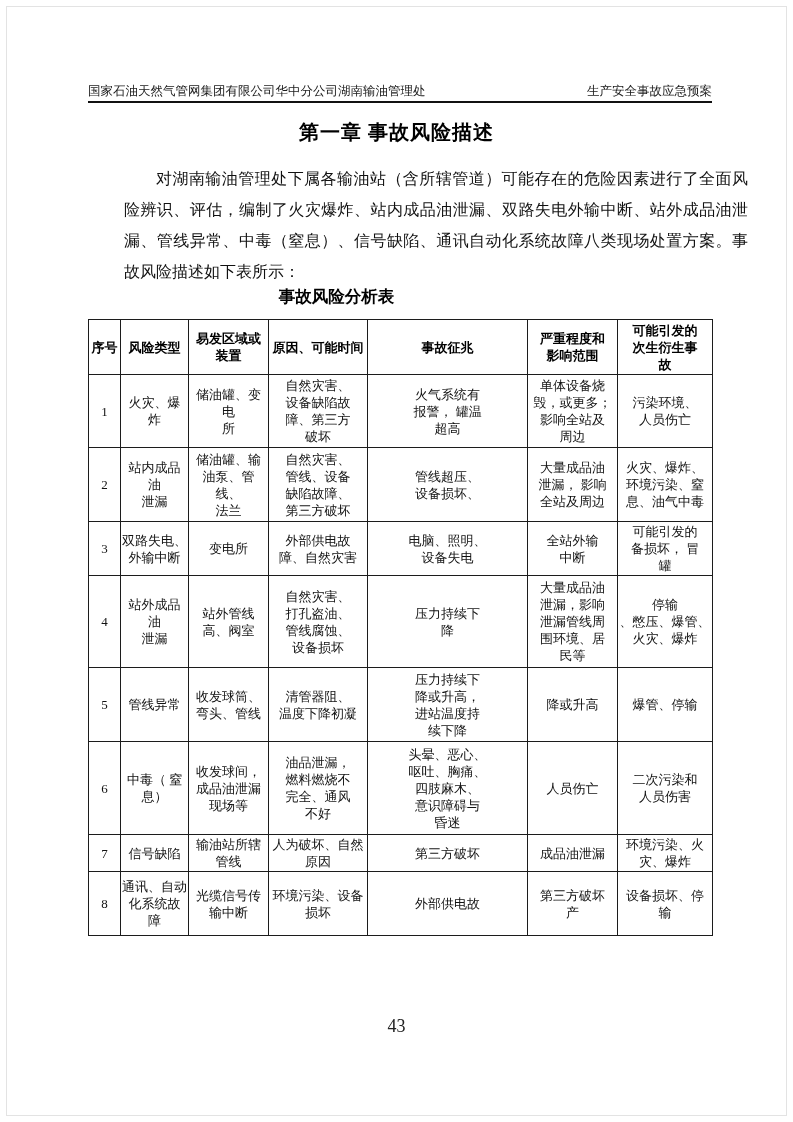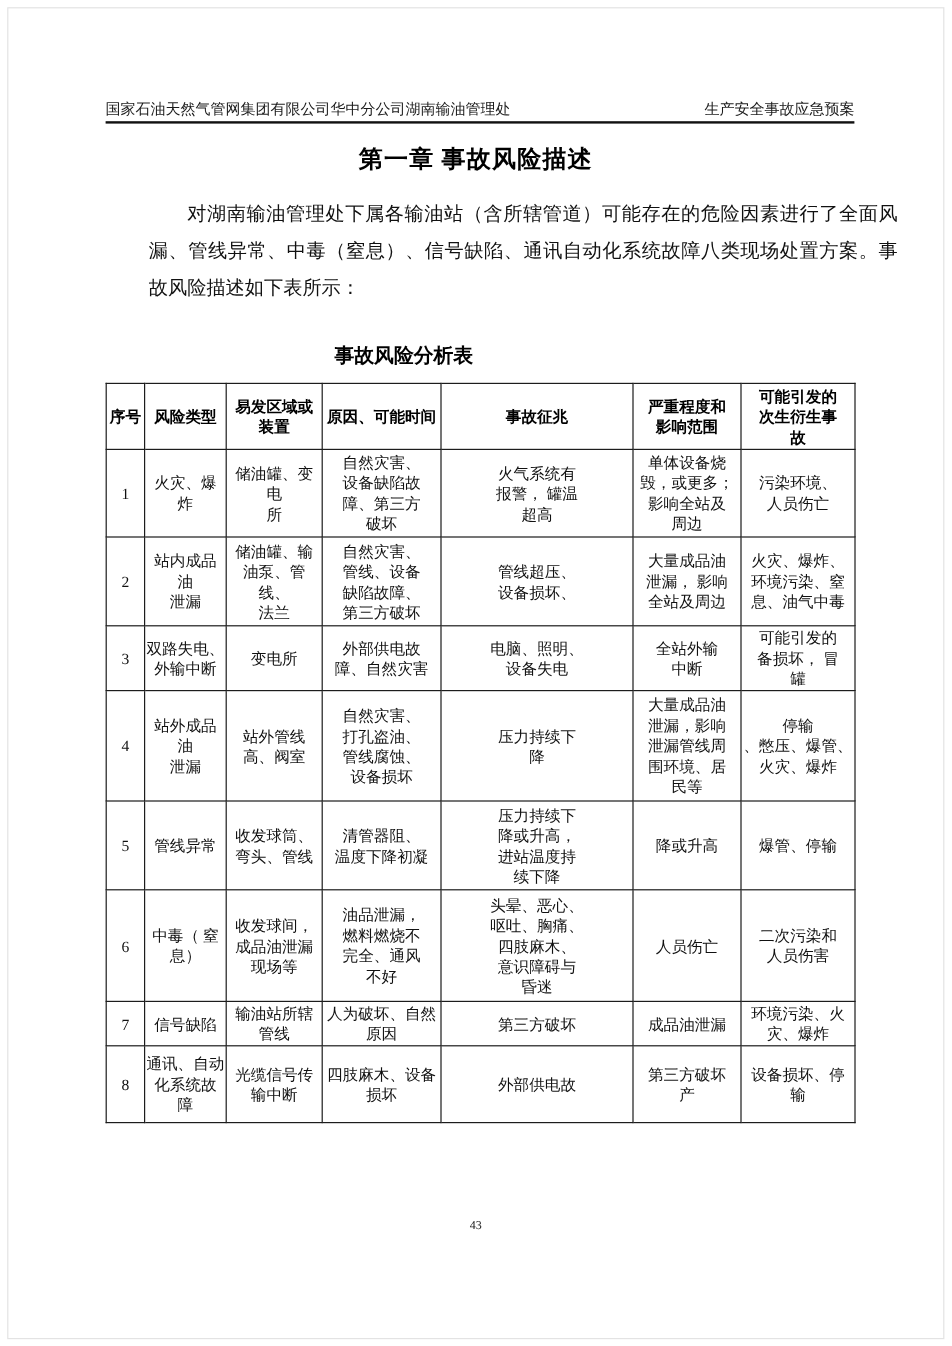--- a/index.html
+++ b/index.html
@@ -18,38 +18,39 @@
   .table-title{position:absolute;top:286px;left:0;width:673px;text-align:center;font-weight:bold;font-size:16.5px;color:#000;}
   table.risk{position:absolute;top:319px;left:88px;border-collapse:collapse;table-layout:fixed;width:624px;}
   table.risk th,table.risk td{
     border:1px solid #1c1c1c;text-align:center;vertical-align:middle;
     padding:0 1px;font-size:13px;line-height:17px;color:#111;
     white-space:pre-line;word-break:break-all;overflow:hidden;
   }
   table.risk th{font-weight:bold;font-size:13px;color:#000;}
   tr.hrow{height:55px;} tr.r1{height:73px;} tr.r2{height:74px;} tr.r3{height:54px;}
   tr.r4{height:92px;} tr.r5{height:74px;} tr.r6{height:93px;} tr.r7{height:37px;} tr.r8{height:64px;}
-  .page-footer{position:absolute;top:1016px;left:0;width:793px;text-align:center;font-size:10px;color:#222;}
+  .page-footer{position:absolute;top:1016px;left:0;width:793px;text-align:center;font-size:18px;color:#222;}
 </style>
 </head>
 <body>
 
 <div class="page">
   <div class="page-edge"></div>
 
   <div class="doc-header">
     <span>国家石油天然气管网集团有限公司华中分公司湖南输油管理处</span>
     <span>生产安全事故应急预案</span>
   </div>
   <div class="header-rule"></div>
 
   <h1 class="chapter-title">第一章 事故风险描述</h1>
 
   <div class="paragraph">
     <div class="para-line first">对湖南输油管理处下属各输油站（含所辖管道）可能存在的危险因素进行了全面风</div>
+    <div class="para-line">险辨识、评估，编制了火灾爆炸、站内成品油泄漏、双路失电外输中断、站外成品油泄</div>
     <div class="para-line">漏、管线异常、中毒（窒息）、信号缺陷、通讯自动化系统故障八类现场处置方案。事</div>
     <div class="para-line last">故风险描述如下表所示：</div>
   </div>
 
   <div class="table-title">事故风险分析表</div>
 
   <table class="risk">
     <colgroup>
       <col style="width:32px">
         <col style="width:68px">
@@ -199,21 +200,21 @@
         <td>环境污染、火
 灾、爆炸</td>
       </tr>
       <tr class="r8">
         <td>8</td>
         <td>通讯、自动
 化系统故
 障</td>
         <td>光缆信号传
 输中断</td>
-        <td>四肢麻木、设备
+        <td>环境污染、设备
 损坏</td>
         <td>外部供电故</td>
         <td>第三方破坏
 产</td>
         <td>设备损坏、停
 输</td>
       </tr>
     </tbody>
   </table>
 

